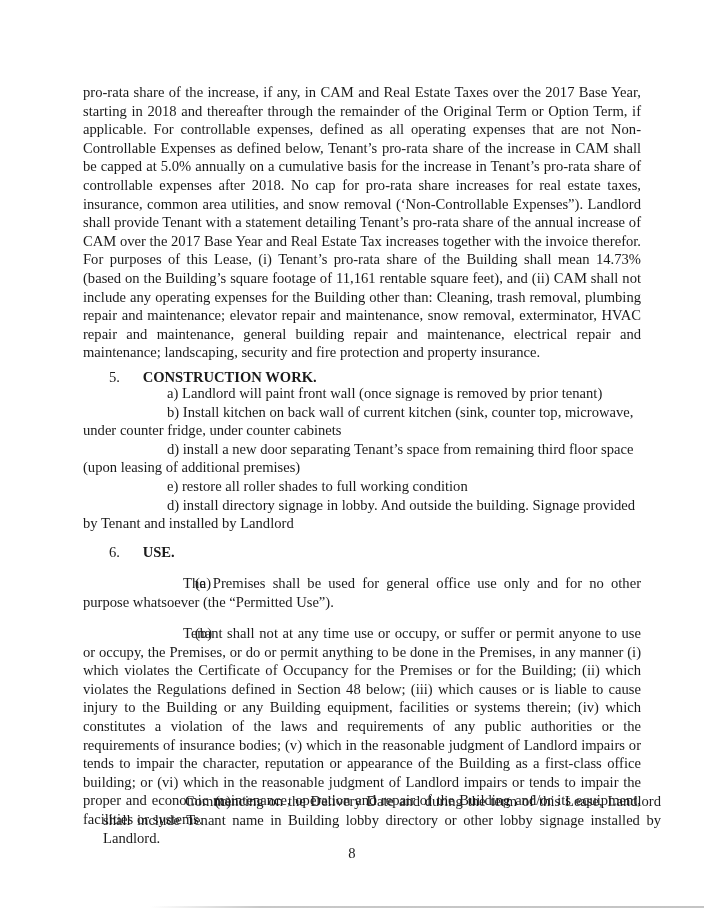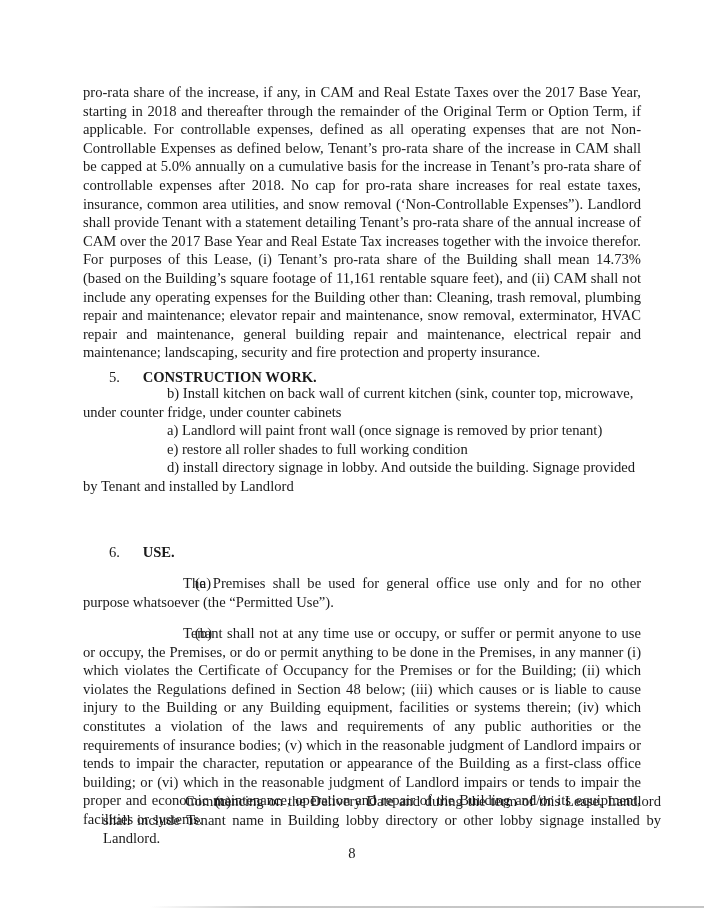--- a/index.html
+++ b/index.html
@@ -37,22 +37,23 @@
 <div class="page">
 
   <div id="p-cam" class="body-col justify">pro-rata share of the increase, if any, in CAM and Real Estate Taxes over the 2017 Base Year, starting in 2018 and thereafter through the remainder of the Original Term or Option Term, if applicable. For controllable expenses, defined as all operating expenses that are not Non-Controllable Expenses as defined below, Tenant’s pro-rata share of the increase in CAM shall be capped at 5.0% annually on a cumulative basis for the increase in Tenant’s pro-rata share of controllable expenses after 2018. No cap for pro-rata share increases for real estate taxes, insurance, common area utilities, and snow removal (‘Non-Controllable Expenses”).    Landlord shall provide Tenant with a statement detailing Tenant’s pro-rata share of the annual increase of CAM over the 2017 Base Year and Real Estate Tax increases together with the invoice therefor. For purposes of this Lease, (i) Tenant’s pro-rata share of the Building shall mean 14.73% (based on the Building’s square footage of 11,161 rentable square feet), and (ii) CAM shall not include any operating expenses for the Building other than: Cleaning, trash removal, plumbing repair and maintenance; elevator repair and maintenance, snow removal, exterminator, HVAC repair and maintenance, general building repair and maintenance, electrical repair and maintenance; landscaping, security and fire protection and property insurance.</div>
 
   <div id="h-construction" class="heading">
     <span class="num">5.</span>
     <span>CONSTRUCTION WORK.</span>
   </div>
 
   <div id="construction-list" class="body-col">
+    <div class="item">a) Landlord will paint front wall (once signage is removed by prior tenant)</div>
     <div class="item">b) Install kitchen on back wall of current kitchen (sink, counter top, microwave, under counter fridge, under counter cabinets</div>
-    <div class="item">a) Landlord will paint front wall (once signage is removed by prior tenant)</div>
+    <div class="item">d) install a new door separating Tenant’s space from remaining third floor space (upon leasing of additional premises)</div>
     <div class="item">e) restore all roller shades to full working condition</div>
     <div class="item">d) install directory signage in lobby. And outside the building. Signage provided by Tenant and installed by Landlord</div>
   </div>
 
   <div id="h-use" class="heading">
     <span class="num">6.</span>
     <span>USE.</span>
   </div>
 
   <div id="use-a" class="body-col justify para"><span class="sub-label">(a)</span><span>The Premises shall be used for general office use only and for no other purpose whatsoever (the “Permitted Use”).</span></div>

